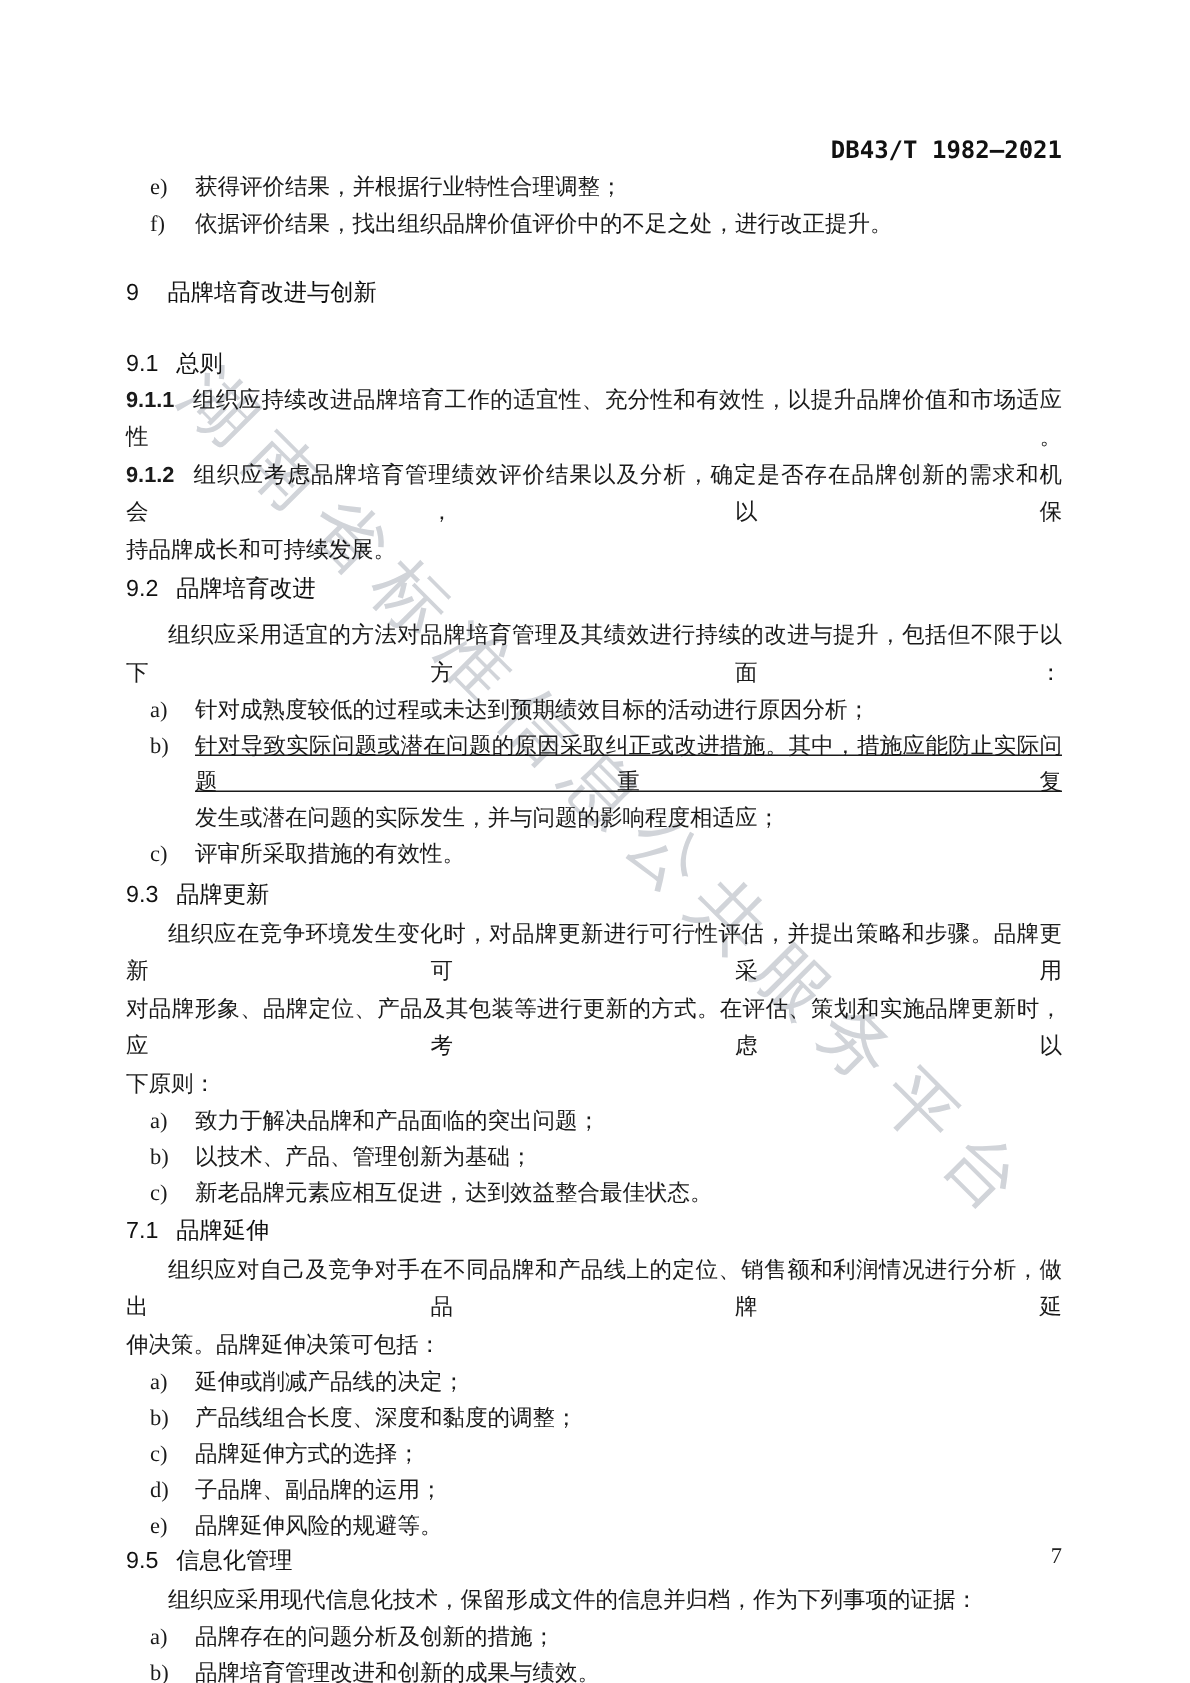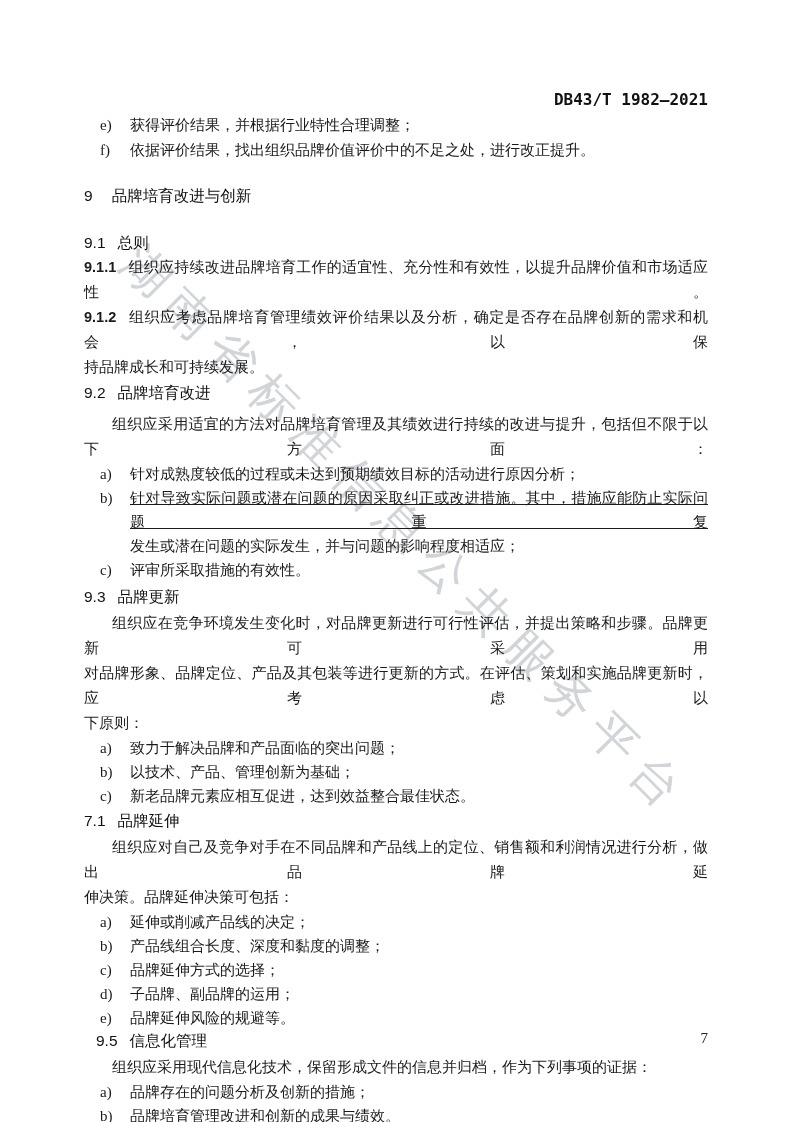--- a/index.html
+++ b/index.html
@@ -25,21 +25,21 @@
   
   .chapter-h,.section-h{font-family:"Liberation Sans","DejaVu Sans",sans-serif;
         font-weight:normal;font-size:15.5px;line-height:25px;color:#111;}
   .chapter-h{margin-top:20px;}
   .h-gap-lg{margin-left:19px;}
   .h-gap{margin-left:12px;}
   .clause-num{font-family:"Liberation Sans","DejaVu Sans",sans-serif;
         font-weight:bold;margin-right:12px;font-size:14.5px;}
   .para-first{text-indent:28px;}
   .mt22{margin-top:22px;} .mt7{margin-top:7px;} .mt3{margin-top:0;}
-  .mt2{margin-top:2px;} .mt0{margin-top:0;} .mtn2{margin-top:-2px;margin-left:12px;}
+  .mt2{margin-top:2px;} .mt0{margin-top:0;} .mtn2{margin-top:-2px;}
   .page-number{position:absolute;top:1030px;right:85px;z-index:2;
         font-size:15px;color:#222;font-family:"Liberation Serif",serif;}
 </style>
 </head>
 <body>
 
 <div class="page">
 
   <div class="watermark">湖南省标准信息公共服务平台</div>
 

